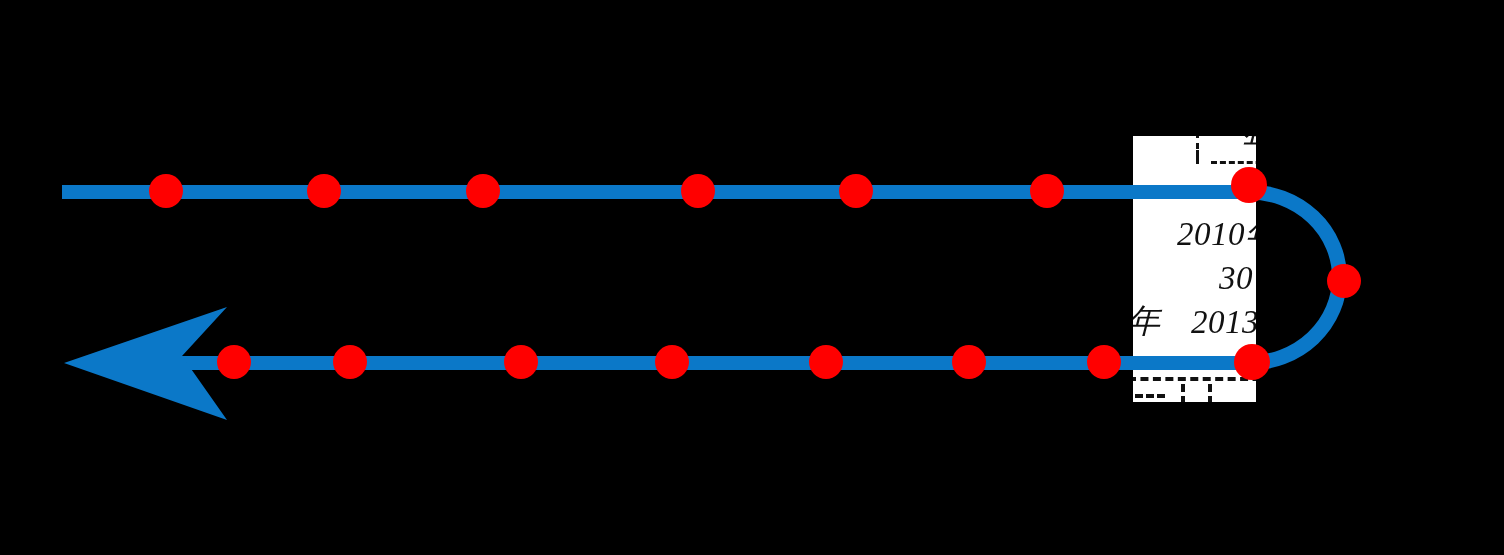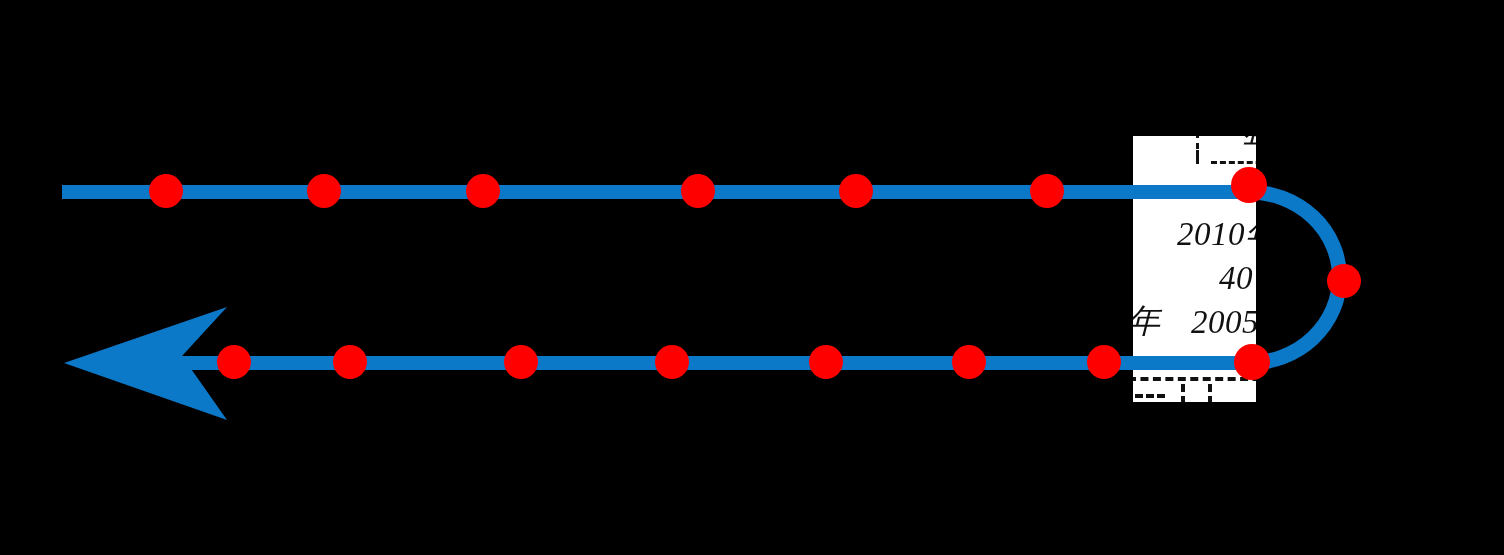--- a/index.html
+++ b/index.html
@@ -150,25 +150,25 @@
   </svg>
 
   <div id="label-panel">
     <div class="dash-tick-a"></div>
     <div class="dash-tick-b"></div>
     <div class="glyph-top">年</div>
     <div class="dash-top"></div>
 
     <div class="year-label year-a">2010年</div>
 
-    <div class="year-label year-b">40</div>
+    <div class="year-label year-b">30</div>
 
     <div class="year-label year-partial-left">年</div>
 
-    <div class="year-label year-c">2005</div>
+    <div class="year-label year-c">2013</div>
 
     <div class="dash-bottom-1"></div>
     <div class="dash-bottom-2"></div>
     <div class="dash-bottom-3"></div>
     <div class="dash-bottom-4"></div>
   </div>
 
   <svg style="position:absolute;left:0;top:0;width:1504px;height:555px;pointer-events:none;z-index:10;" viewBox="0 0 1504 555" xmlns="http://www.w3.org/2000/svg">
     <line x1="1133" y1="192" x2="1262" y2="192" stroke="#0B78C8" stroke-width="14"></line>
     <line x1="1133" y1="363" x2="1262" y2="363" stroke="#0B78C8" stroke-width="14"></line>

